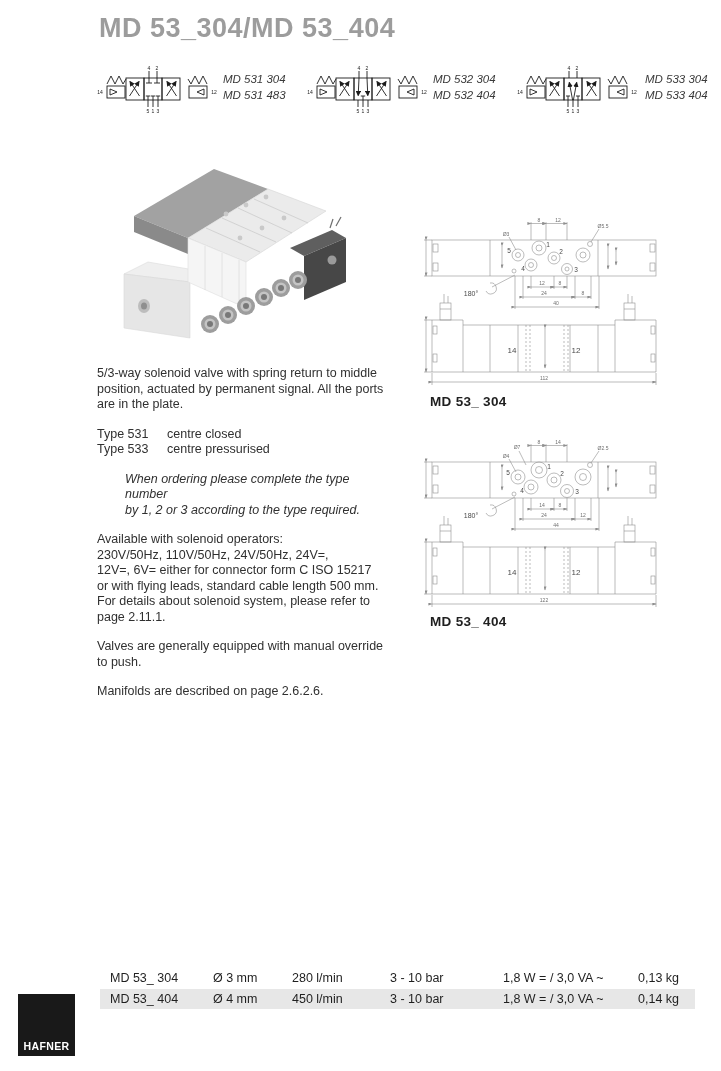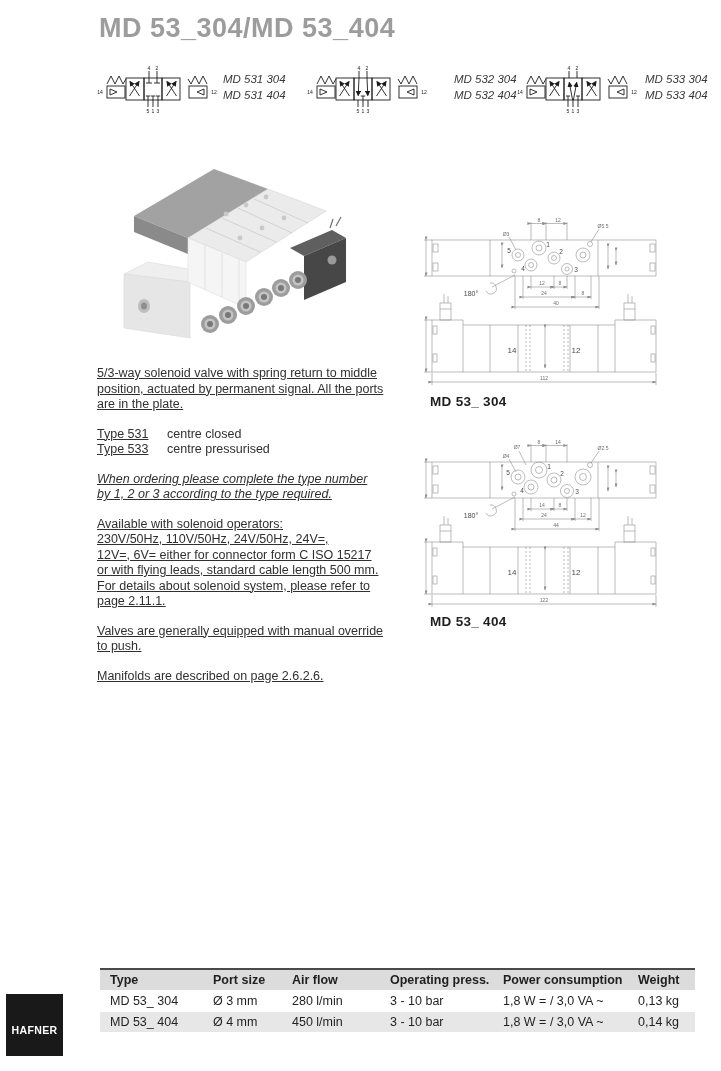--- a/index.html
+++ b/index.html
@@ -6,37 +6,37 @@
   .page{position:relative;width:721px;height:1071px;background:#ffffff;
         font-family:"Liberation Sans",sans-serif;overflow:hidden;color:#303030;}
   .title{position:absolute;left:99px;top:13px;font-size:27px;font-weight:bold;
          color:#9c9c9c;letter-spacing:.5px;}
   .sym{position:absolute;top:64px;width:124px;height:50px;}
   .sym-label{position:absolute;top:71px;font-size:11.5px;font-style:italic;
              color:#3a3a3a;line-height:16px;white-space:nowrap;text-align:right;}
   .photo{position:absolute;left:108px;top:156px;width:240px;height:192px;}
   .textcol{position:absolute;left:97px;top:366px;width:296px;font-size:12.5px;
            line-height:15.5px;color:#303030;}
-  .para{margin:0 0 14px 0;white-space:pre-line;text-decoration:underline;}
+  .para{margin:0 0 14px 0;white-space:pre-line;}
   .types{margin:0 0 14px 0;}
   .type-row{display:flex;}
-  .type-name{width:70px;flex:none;text-decoration:underline;}
-  .italic{font-style:italic;}
+  .type-name{width:70px;flex:none;}
+  .italic{font-style:italic;margin-left:28px;}
   .drw{position:absolute;left:418px;width:292px;height:180px;}
   .drw-label{position:absolute;left:430px;font-size:13.5px;font-weight:bold;
              color:#1f1f1f;letter-spacing:.3px;}
   .spec-table{position:absolute;left:100px;top:968px;width:595px;font-size:12.5px;color:#1f1f1f;}
   .t-row{display:grid;grid-template-columns:103px 79px 98px 113px 135px 67px;}
   .t-head{background:#dcdcdc;border-top:2px solid #4a4a4a;font-weight:bold;border-bottom:1px solid #fff;}
   .t-r1{background:#ffffff;}
   .t-r2{background:#e7e7e7;border-top:1px solid #fff;}
   .t-cell{padding:3px 0 3px 10px;white-space:nowrap;}
-  .logo{position:absolute;left:6px;top:994px;width:57px;height:62px;background:#191919;
+  .logo{position:absolute;left:18px;top:994px;width:57px;height:62px;background:#191919;
         color:#fff;display:flex;align-items:flex-end;justify-content:center;
-        font-size:10.5px;font-weight:600;letter-spacing:.4px;padding-bottom:20px;box-sizing:border-box;}
+        font-size:10.5px;font-weight:600;letter-spacing:.4px;padding-bottom:4px;box-sizing:border-box;}
   svg text{font-family:"Liberation Sans",sans-serif;}
 </style>
 </head>
 <body>
 
 <div class="page">
 
   <div class="title">MD 53_304/MD 53_404</div>
 
   <svg class="sym" style="left:95px" viewBox="0 0 124 50">
@@ -72,21 +72,21 @@
       <text x="62" y="5.5">2</text>
       <text x="53" y="48.5">5</text>
       <text x="58" y="48.5">1</text>
       <text x="63" y="48.5">3</text>
       <text x="5" y="30">14</text>
       <text x="119" y="30">12</text>
     </g>
   </svg>
   <div class="sym-label" style="left:223px">
     <div>MD 531 304</div>
-      <div>MD 531 404</div>
+      <div>MD 531 483</div>
   </div>
 
   <svg class="sym" style="left:305px" viewBox="0 0 124 50">
     <defs>
         <marker id="s1a" markerWidth="6" markerHeight="6" refX="5" refY="3" orient="auto">
           <path d="M0,0 L6,3 L0,6 z" fill="#1c1c1c"></path>
         </marker>
       </defs>
     <g stroke="#1c1c1c" stroke-width="0.9" fill="none">
       <rect x="31" y="14" width="18" height="22"></rect>
@@ -114,21 +114,21 @@
     <g fill="#1c1c1c" font-size="5" text-anchor="middle">
       <text x="54" y="5.5">4</text>
       <text x="62" y="5.5">2</text>
       <text x="53" y="48.5">5</text>
       <text x="58" y="48.5">1</text>
       <text x="63" y="48.5">3</text>
       <text x="5" y="30">14</text>
       <text x="119" y="30">12</text>
     </g>
   </svg>
-  <div class="sym-label" style="left:454px">
+  <div class="sym-label" style="left:433px">
     <div>MD 532 304</div>
       <div>MD 532 404</div>
   </div>
 
   <svg class="sym" style="left:515px" viewBox="0 0 124 50">
     <defs>
         <marker id="s2a" markerWidth="6" markerHeight="6" refX="5" refY="3" orient="auto">
           <path d="M0,0 L6,3 L0,6 z" fill="#1c1c1c"></path>
         </marker>
       </defs>
@@ -489,28 +489,20 @@
       <text x="144" y="38">2</text>
       <text x="159" y="56">3</text>
       <text x="94" y="137" font-size="8">14</text>
       <text x="158" y="137" font-size="8">12</text>
       <text x="53" y="80" font-size="7">180°</text>
     </g>
   </svg>
   <div class="drw-label" style="top:614px">MD 53_ 404</div>
 
   <div class="spec-table">
-    <div class="t-row t-head">
-      <div class="t-cell">Type</div>
-      <div class="t-cell">Port size</div>
-      <div class="t-cell">Air flow</div>
-      <div class="t-cell">Operating press.</div>
-      <div class="t-cell">Power consumption</div>
-      <div class="t-cell">Weight</div>
-    </div>
     <div class="t-row t-r1">
       <div class="t-cell">MD 53_ 304</div>
       <div class="t-cell">Ø 3 mm</div>
       <div class="t-cell">280 l/min</div>
       <div class="t-cell">3 - 10 bar</div>
       <div class="t-cell">1,8 W = / 3,0 VA ~</div>
       <div class="t-cell">0,13 kg</div>
     </div>
     <div class="t-row t-r2">
       <div class="t-cell">MD 53_ 404</div>

